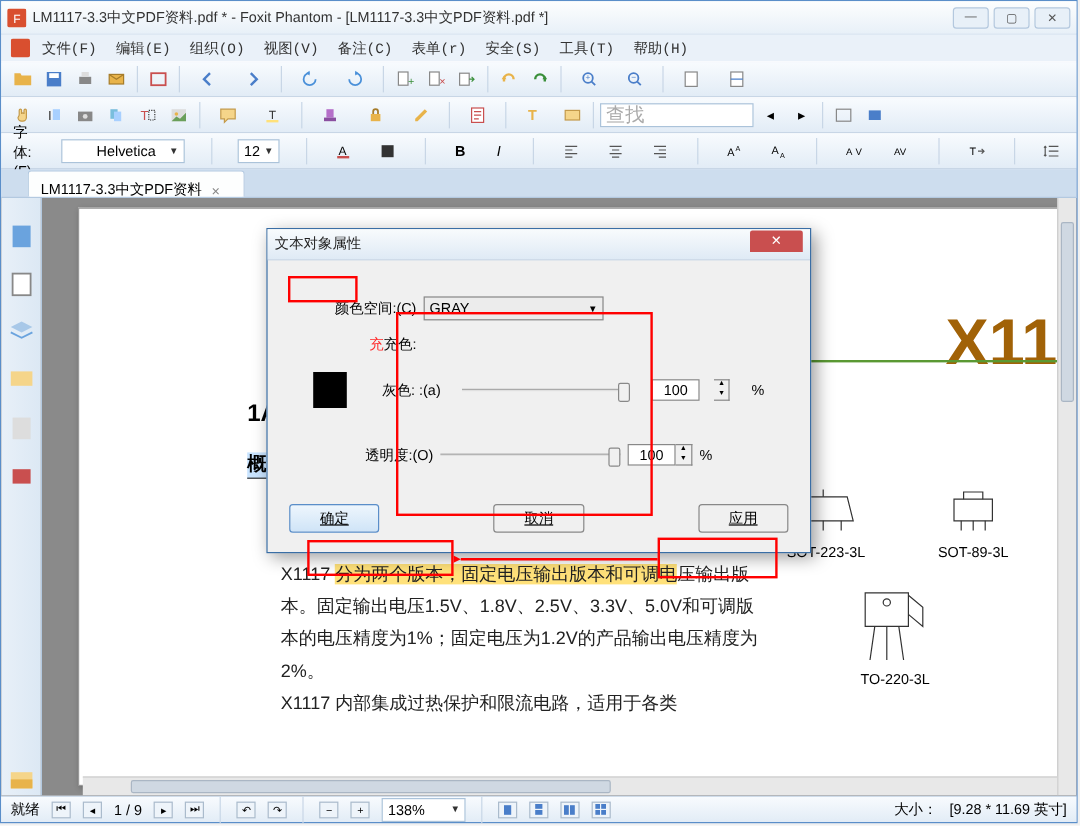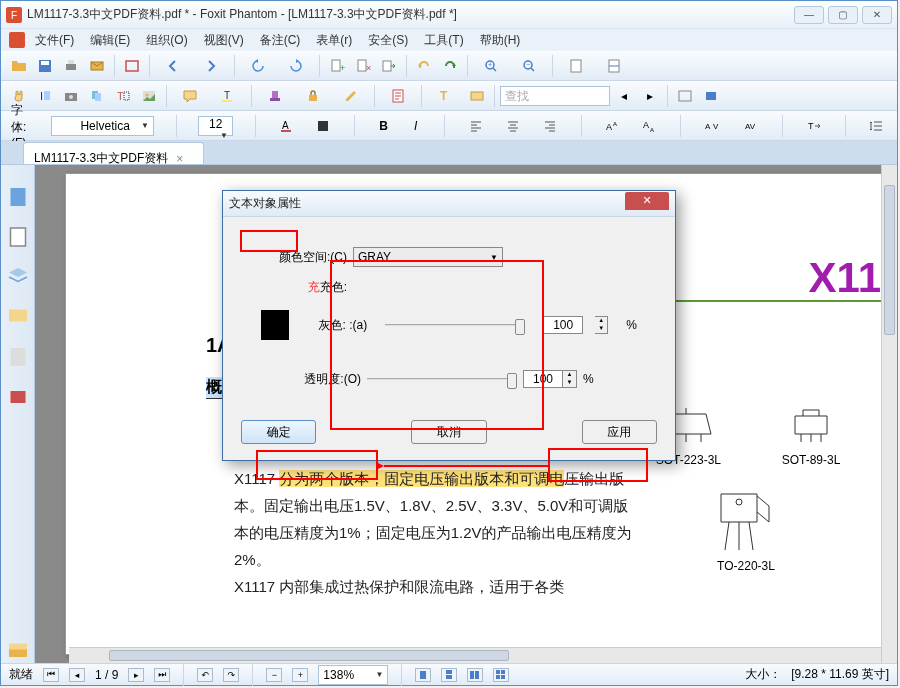--- a/index.html
+++ b/index.html
@@ -3,39 +3,39 @@
 <meta charset="utf-8">
 <style>
 * { box-sizing: border-box; margin: 0; padding: 0; }
 body { font-family: "Microsoft YaHei", Arial, sans-serif; font-size: 12px; background: #f0f0f0; width: 900px; height: 688px; overflow: hidden; position: relative; }
 .window { width: 898px; height: 686px; border: 1px solid #5a8ec9; background: #eaf1f9; display: flex; flex-direction: column; }
 .titlebar { height: 28px; background: linear-gradient(#fdfefe, #e8f0f8); display: flex; align-items: center; padding: 0 5px; border-bottom: 1px solid #d8e4f0; }
 .titlebar .icon { width: 16px; height: 16px; margin-right: 5px; }
 .titlebar .title { flex: 1; color: #333; }
 .winbtns { display: flex; gap: 0; }
 .winbtn { width: 30px; height: 18px; border: 1px solid #b4c8de; border-radius: 3px; background: #e8f0f8; display: flex; align-items: center; justify-content: center; font-size: 10px; margin-left: 4px; color: #555; }
-.menubar { height: 22px; background: #eaf1f9; display: flex; align-items: center; padding: 0 8px; gap: 4px; }
+.menubar { height: 22px; background: #eaf1f9; display: flex; align-items: center; padding: 0 8px; gap: 4px; font-family: Liberation Mono, monospace; }
 .menubar span { padding: 2px 6px; color: #333; }
 .toolbar { min-height: 30px; background: linear-gradient(#f8fbfe, #e2ecf6); border-top: 1px solid #fcfdfe; border-bottom: 1px solid #c8d6e6; display: flex; align-items: center; padding: 2px 6px; gap: 2px; flex-wrap: nowrap; }
 .tbtn { width: 24px; height: 24px; border: 1px solid transparent; display: flex; align-items: center; justify-content: center; border-radius: 2px; }
 .tbtn.wide { width: 36px; }
 .tbtn svg { width: 16px; height: 16px; }
 .sep { width: 1px; height: 22px; background: #c8d6e6; margin: 0 3px; }
 .fontbar { height: 30px; background: linear-gradient(#f8fbfe, #e2ecf6); border-bottom: 1px solid #c8d6e6; display: flex; align-items: center; padding: 2px 10px; gap: 19px; }
 .combo { border: 1px solid #abc3da; background: #fff; height: 20px; display: flex; align-items: center; padding: 0 4px; }
 .combo .arrow { margin-left: auto; font-size: 8px; color: #333; }
 .tabbar { height: 24px; background: #cdddee; border-bottom: 1px solid #b3c9e0; display: flex; align-items: flex-end; padding: 0 10px; }
 .tab { height: 22px; background: #fdfefe; border: 1px solid #b3c9e0; border-bottom: none; border-radius: 3px 3px 0 0; padding: 12px 20px 2px 10px; display: flex; align-items: center; margin-left: 12px; }
 .tab .x { margin-left: 8px; color: #888; }
 .content { flex: 1; display: flex; background: #8a8a8a; position: relative; overflow: hidden; }
 .sidepanel { width: 34px; background: linear-gradient(to right, #e8f0f8, #dce8f4); border-right: 1px solid #b3c9e0; display: flex; flex-direction: column; align-items: center; padding-top: 20px; gap: 16px; }
 .sidepanel .sbtn { width: 24px; height: 24px; }
 .docarea { flex: 1; position: relative; overflow: hidden; }
 .page { position: absolute; left: 30px; top: 8px; right: 15px; bottom: 8px; background: #fff; border: 1px solid #999; box-shadow: 2px 2px 5px rgba(0,0,0,.3); padding: 20px 0 0 140px; }
-.page .brand { position: absolute; right: 0; top: 80px; color: #a21caf; font-size: 42px; font-weight: bold; }
+.page .brand { position: absolute; right: 0; top: 80px; color: #a16207; font-size: 54px; font-weight: bold; }
 .page .underline { position: absolute; right: 0; top: 126px; width: 300px; height: 2px; background: #5a9933; }
 .page h1 { font-size: 20px; margin-top: 140px; margin-bottom: 20px; }
 .page h2 { font-size: 16px; border-bottom: 1px solid #333; display: inline-block; margin-bottom: 12px; background: #c9e4ff; }
 .page p { font-size: 15px; line-height: 1.8; width: 400px; margin-left: 28px; color: #222; }
 .page .hl1 { background: #ffe17a; }
 .page .hl2 { background: #ffe17a; }
 .pkg { position: absolute; right: 40px; }
 .pkglabel { text-align: center; font-size: 12px; margin-top: 2px; }
 .scrollbar-v { position: absolute; right: 0; top: 0; bottom: 0; width: 16px; background: #e8e8e8; border-left: 1px solid #ccc; }
 .scrollbar-v .thumb { position: absolute; left: 2px; right: 2px; top: 20px; height: 150px; background: #cfd8e2; border: 1px solid #aab6c4; border-radius: 2px; }
@@ -58,28 +58,28 @@
 .row label { width: 86px; text-align: right; margin-right: 6px; }
 .row .sel { width: 150px; height: 20px; border: 1px solid #888; background: #ececec; display: flex; align-items: center; padding: 0 4px; }
 .row .sel .arrow { margin-left: auto; font-size: 8px; }
 .swatch { width: 30px; height: 30px; background: #000; margin-right: 14px; }
 .slider { width: 150px; height: 16px; position: relative; }
 .slider .track { position: absolute; left: 0; right: 0; top: 7px; height: 2px; background: #e0e0e0; border-top: 1px solid #aaa; }
 .slider .handle { position: absolute; right: 0; top: 2px; width: 10px; height: 16px; background: #f0f0f0; border: 1px solid #888; border-radius: 2px; }
 .spin { width: 40px; height: 18px; border: 1px solid #888; background: #fff; text-align: center; font-size: 12px; margin-left: 6px; }
 .spinbtns { width: 14px; height: 18px; border: 1px solid #888; border-left: none; display: flex; flex-direction: column; }
 .spinbtns div { flex: 1; font-size: 6px; text-align: center; line-height: 7px; }
-.dlg-btns { display: flex; gap: 95px; justify-content: flex-start; margin-top: 14px; }
+.dlg-btns { display: flex; gap: 95px; justify-content: flex-start; margin-top: 14px; text-decoration: underline; }
 .dbtn { width: 90px; height: 24px; border: 1px solid #888; background: #f0f0f0; border-radius: 3px; display: flex; align-items: center; justify-content: center; font-size: 12px; }
 .dbtn.primary { background: linear-gradient(#eef6fd, #cfe4f7); border-color: #5a8ec9; }
 
 .redbox { position: absolute; border: 2px solid #ff0000; z-index: 200; pointer-events: none; }
 .arrow-line { position: absolute; z-index: 200; pointer-events: none; }
 
-.searchbox { width: 110px; height: 20px; border: 1px solid #abc3da; background: #fff; color: #aaa; padding: 0 4px; display: flex; align-items: center; font-size: 12px; }
+.searchbox { width: 128px; height: 20px; border: 1px solid #abc3da; background: #fff; color: #aaa; padding: 0 4px; display: flex; align-items: center; font-size: 16px; }
 </style>
 </head>
 <body>
 
 <div class="window">
 
   <div class="titlebar">
     <svg class="icon" viewBox="0 0 16 16">
         <rect width="16" height="16" rx="2" fill="#d94f2f"></rect>
         <text x="8" y="12" text-anchor="middle" fill="#fff" font-size="10">F</text>
@@ -324,21 +324,21 @@
       </div>
   </div>
 
   <div class="fontbar">
     <span>字体:(F)</span>
     <div class="combo" style="width:170px;padding-left:28px;">
         <span>Helvetica</span>
         <span class="arrow">▼</span>
       </div>
     <div class="sep"></div>
-    <div class="combo" style="width:59px;flex-direction:column;">
+    <div class="combo" style="width:59px;">
         <span>12</span>
         <span class="arrow">▼</span>
       </div>
     <div class="sep"></div>
     <div class="tbtn">
         <svg viewBox="0 0 16 16">
           <text x="4" y="11" font-size="10">A</text>
           <rect x="3" y="12" width="10" height="2" fill="#c94f4f"></rect>
         </svg>
       </div>

